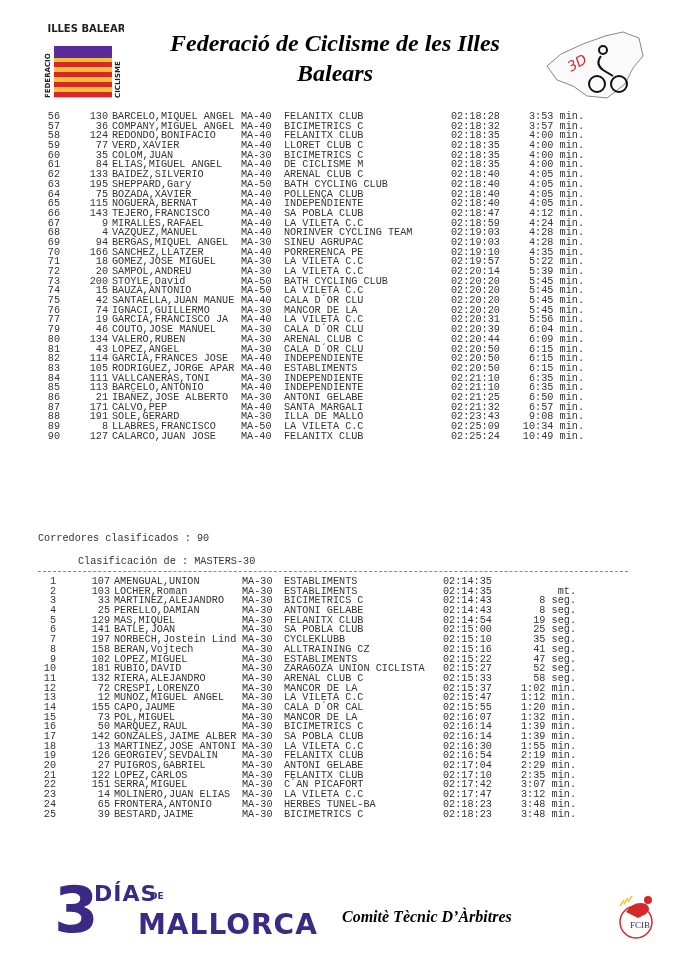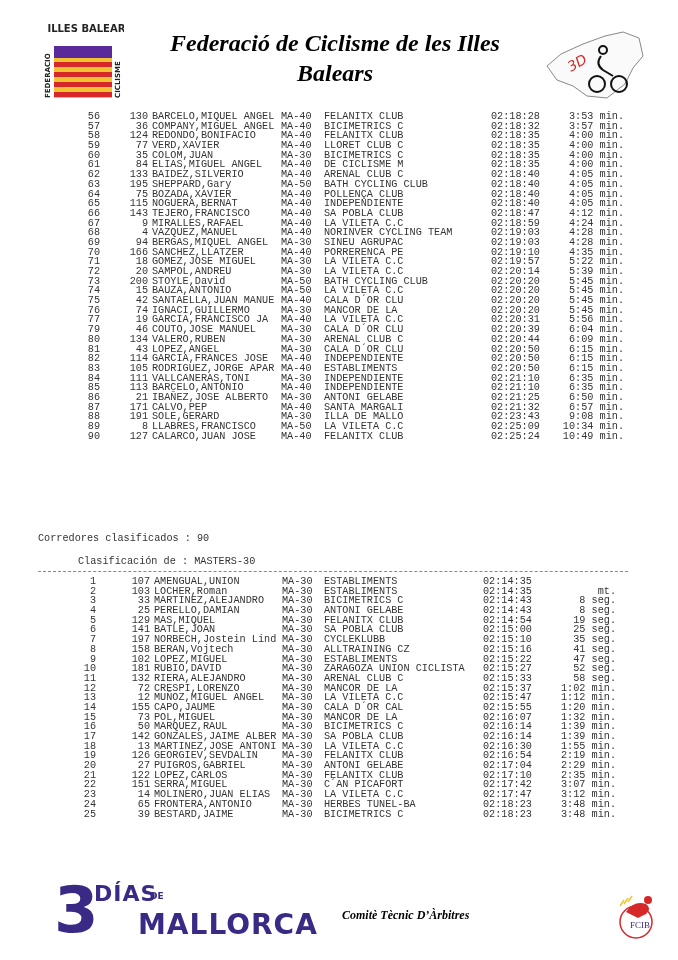--- a/index.html
+++ b/index.html
@@ -6,21 +6,21 @@
     body { width: 678px; height: 960px; position: relative; overflow: hidden; color: #222; }
     .header { position: absolute; left: 0; top: 0; width: 678px; height: 110px; }
     .logo-left { position: absolute; left: 44px; top: 22px; width: 80px; height: 78px; }
     .title { position: absolute; left: 130px; top: 28px; width: 410px; text-align: center;
       font-family: "Liberation Serif", "DejaVu Serif", serif; font-weight: bold; font-style: italic;
       font-size: 24px; line-height: 30px; color: #000; }
     .logo-right { position: absolute; left: 543px; top: 28px; width: 104px; height: 74px; }
 
     .results { position: absolute; left: 38px; top: 112px; width: 610px;
       font-family: "Liberation Mono", "DejaVu Sans Mono", monospace; font-size: 10.2px; color: #333; }
-    .row { position: relative; height: 9.7px; line-height: 9.7px; white-space: pre; margin-left: 40px; }
+    .row { position: relative; height: 9.7px; line-height: 9.7px; white-space: pre; }
     .row span { position: absolute; top: 0; }
     .c-pos { left: 0; width: 22px; text-align: right; }
     .c-bib { left: 46px; width: 24px; text-align: right; }
     .c-name { left: 74px; }
     .c-cat { left: 203px; }
     .c-club { left: 246px; }
     .c-time { left: 413px; }
     .c-gap { left: 470px; width: 76px; text-align: right; }
     .rowB .c-pos { left: 0; width: 18px; }
     .rowB .c-bib { left: 48px; width: 24px; }
@@ -42,21 +42,21 @@
     .brand { position: absolute; left: 54px; top: 8px; width: 170px; height: 64px; }
     .brand-3 { position: absolute; left: 0; top: 0; font-family: "DejaVu Sans", sans-serif; font-weight: bold;
       font-size: 64px; line-height: 64px; color: #3a2a86; }
     .brand-dias { position: absolute; left: 40px; top: 4px; font-family: "DejaVu Sans", sans-serif; font-weight: bold;
       font-size: 22px; line-height: 24px; color: #3a2a86; letter-spacing: 1px; }
     .brand-de { position: absolute; left: 96px; top: 13px; font-family: "DejaVu Sans", sans-serif; font-weight: bold;
       font-size: 9px; color: #3a2a86; }
     .brand-mallorca { position: absolute; left: 40px; top: 33px; font-family: "DejaVu Sans", sans-serif; font-weight: bold;
       font-size: 28px; line-height: 28px; color: #3a2a86; letter-spacing: 1px; margin-left: 44px; }
     .committee { position: absolute; left: 342px; top: 38px; font-family: "Liberation Serif", "DejaVu Serif", serif;
-      font-weight: bold; font-style: italic; font-size: 12px; color: #000; }
+      font-weight: bold; font-style: italic; font-size: 16px; color: #000; }
     .fcib-logo { position: absolute; left: 612px; top: 22px; width: 48px; height: 50px; }
   </style>
 </head>
 <body>
 
 <div class="header">
   <div class="logo-left">
     <svg width="80" height="78" viewBox="0 0 80 78">
       <text x="46" y="10" font-family="DejaVu Sans, sans-serif" font-size="10" font-weight="bold" text-anchor="middle" fill="#222">ILLES BALEARS</text>
       <rect x="10" y="24" width="58" height="12" fill="#5a2a9a"></rect>

